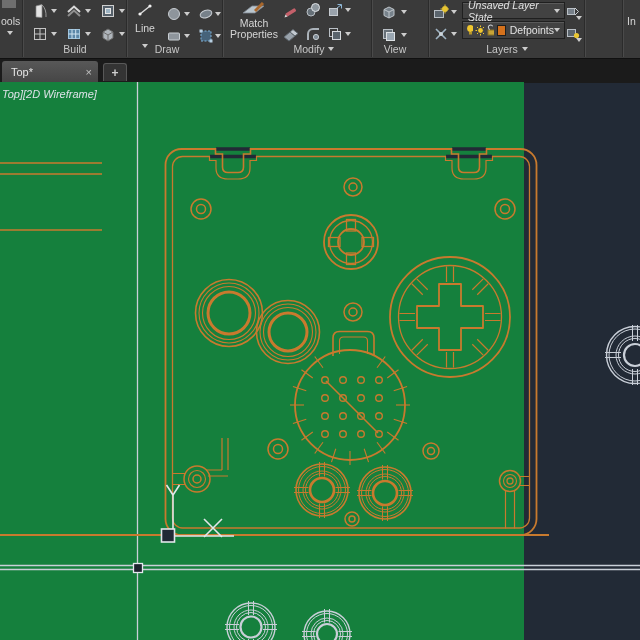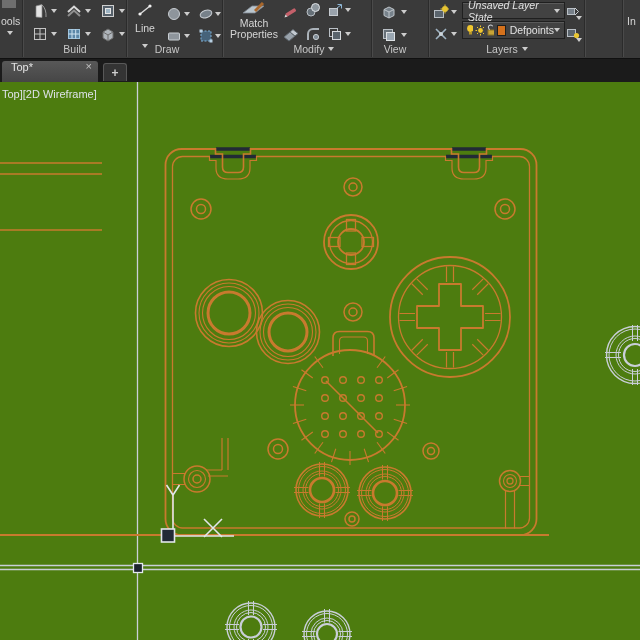--- a/index.html
+++ b/index.html
@@ -16,27 +16,27 @@
   .caret-abs{position:absolute;}
   .btn{cursor:default;}
   .smalltext{font-size:10.5px;color:#d6d6d6;}
   
   .combo{position:absolute;left:462px;width:101px;background:#424242;border:1px solid #1f1f1f;
          box-shadow:inset 0 1px 0 #5a5a5a;display:flex;align-items:center;color:#e2e2e2;font-size:10.5px;}
   .combo .car{margin-left:auto;margin-right:4px;}
   
   #tabbar{position:absolute;left:0;top:58px;width:640px;height:24px;background:#1b1b1b;border-top:1px solid #101010;}
   #drawing-tab{position:absolute;left:2px;top:2px;width:96px;height:22px;background:linear-gradient(#585858,#454545);
-    border-radius:3px 3px 0 0;display:flex;align-items:flex-start;color:#e4e4e4;font-size:11px;padding:0 6px 0 9px;box-sizing:border-box;}
+    border-radius:3px 3px 0 0;display:flex;align-items:center;color:#e4e4e4;font-size:11px;padding:0 6px 0 9px;box-sizing:border-box;}
   #drawing-tab .close{margin-left:auto;color:#c2c2c2;font-size:11px;line-height:11px;}
   #new-tab{position:absolute;left:103px;top:4px;width:24px;height:18px;background:#343434;border:1px solid #585858;
     border-bottom:none;border-radius:3px 3px 0 0;display:flex;align-items:center;justify-content:center;
     color:#d0d0d0;font-size:12px;font-weight:bold;box-sizing:border-box;}
   
-  #canvas{position:absolute;left:0;top:82px;width:640px;height:558px;background:#4d7c0f;}
+  #canvas{position:absolute;left:0;top:82px;width:524px;height:558px;background:#15803d;font-style:italic;}
   #viewport-label{position:absolute;left:2px;top:6px;color:#dde2e8;font-size:11px;}
   svg .o{stroke:#C87A2E;fill:none;}
   svg .w{stroke:#C9CFD8;fill:none;}
 </style>
 </head>
 <body>
 
 <div id="screen">
 
   <div id="ribbon">

